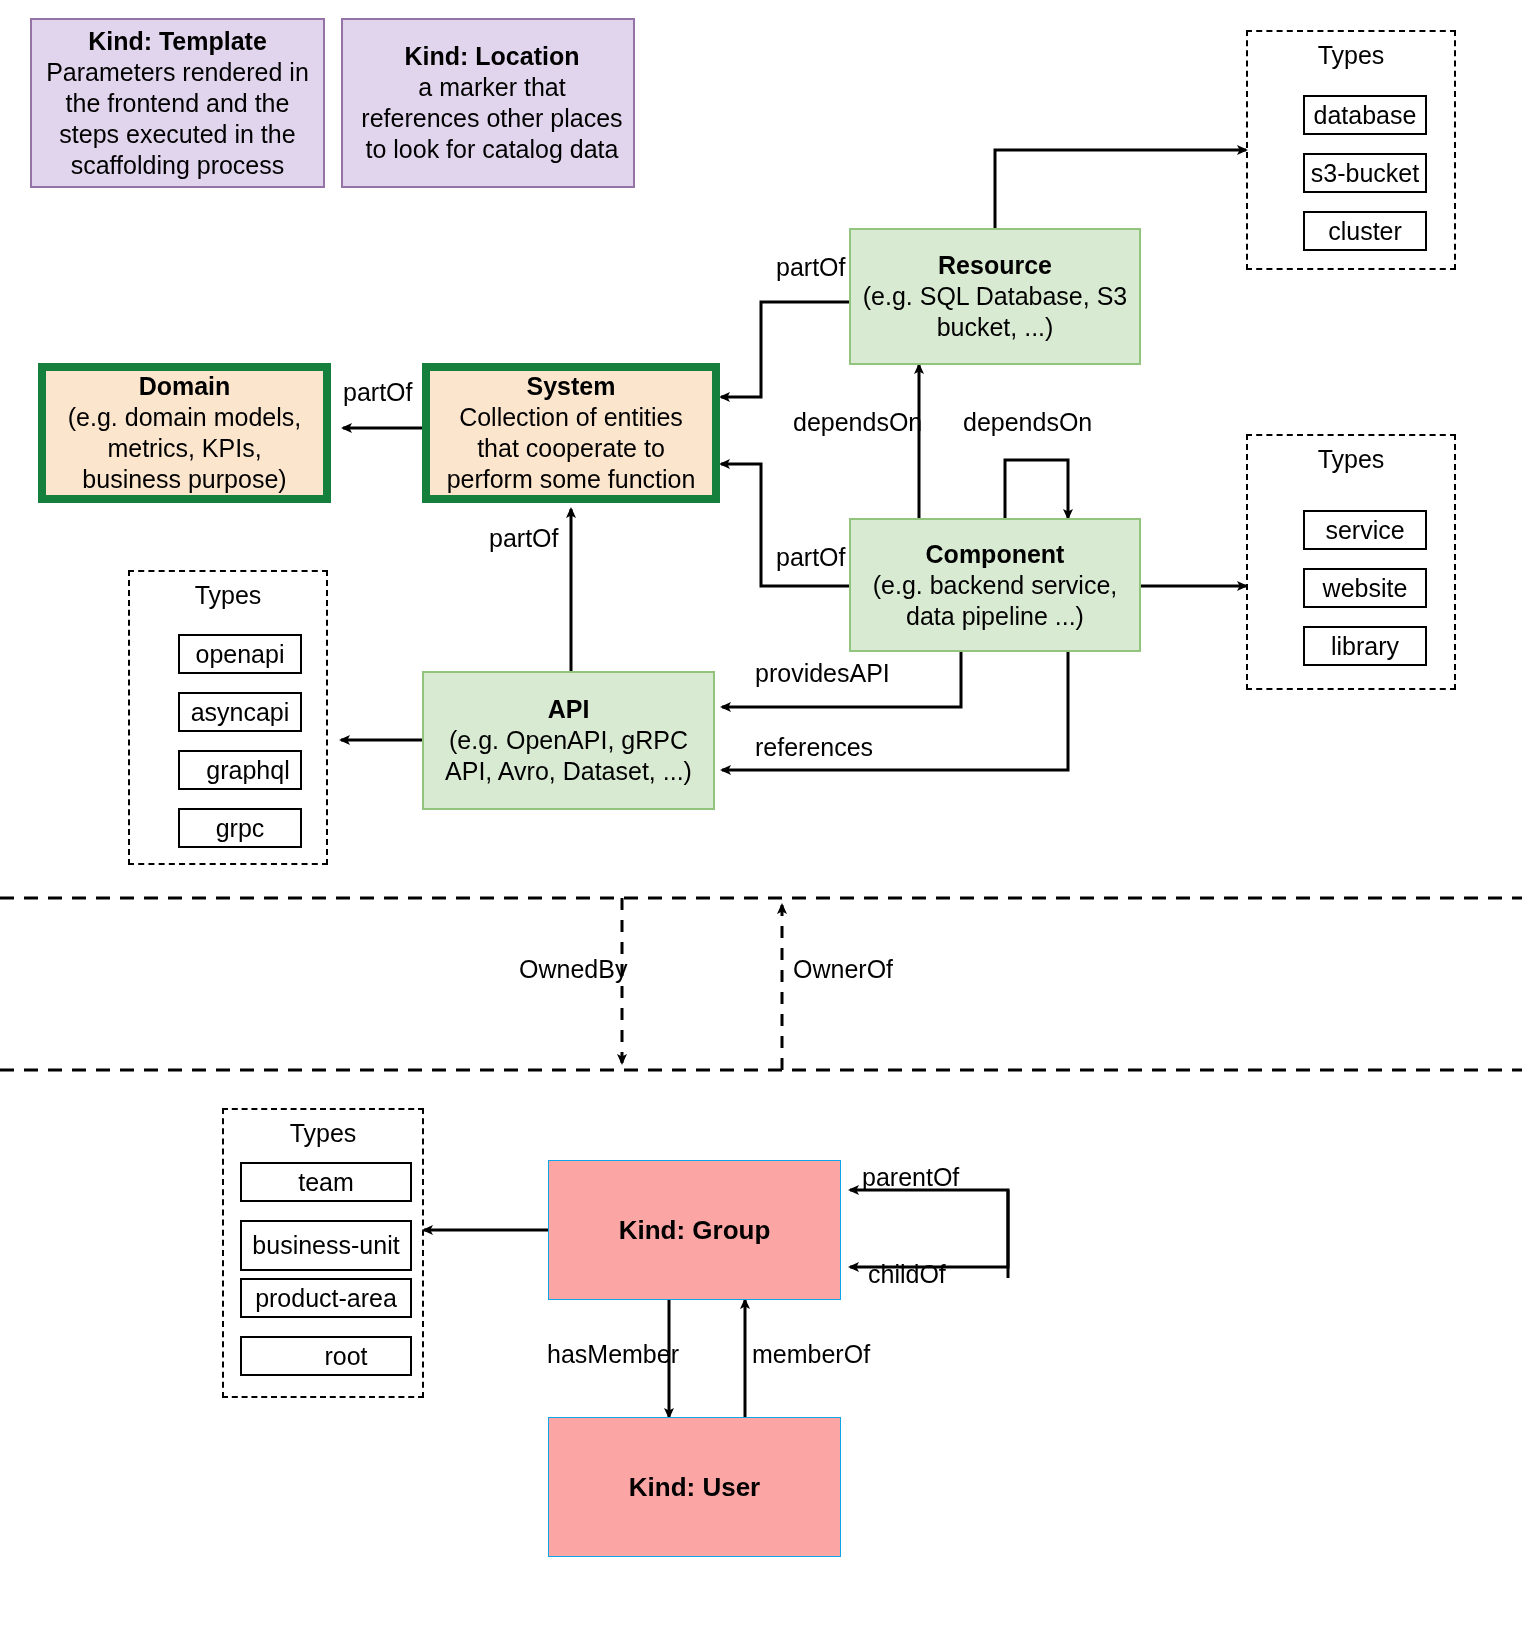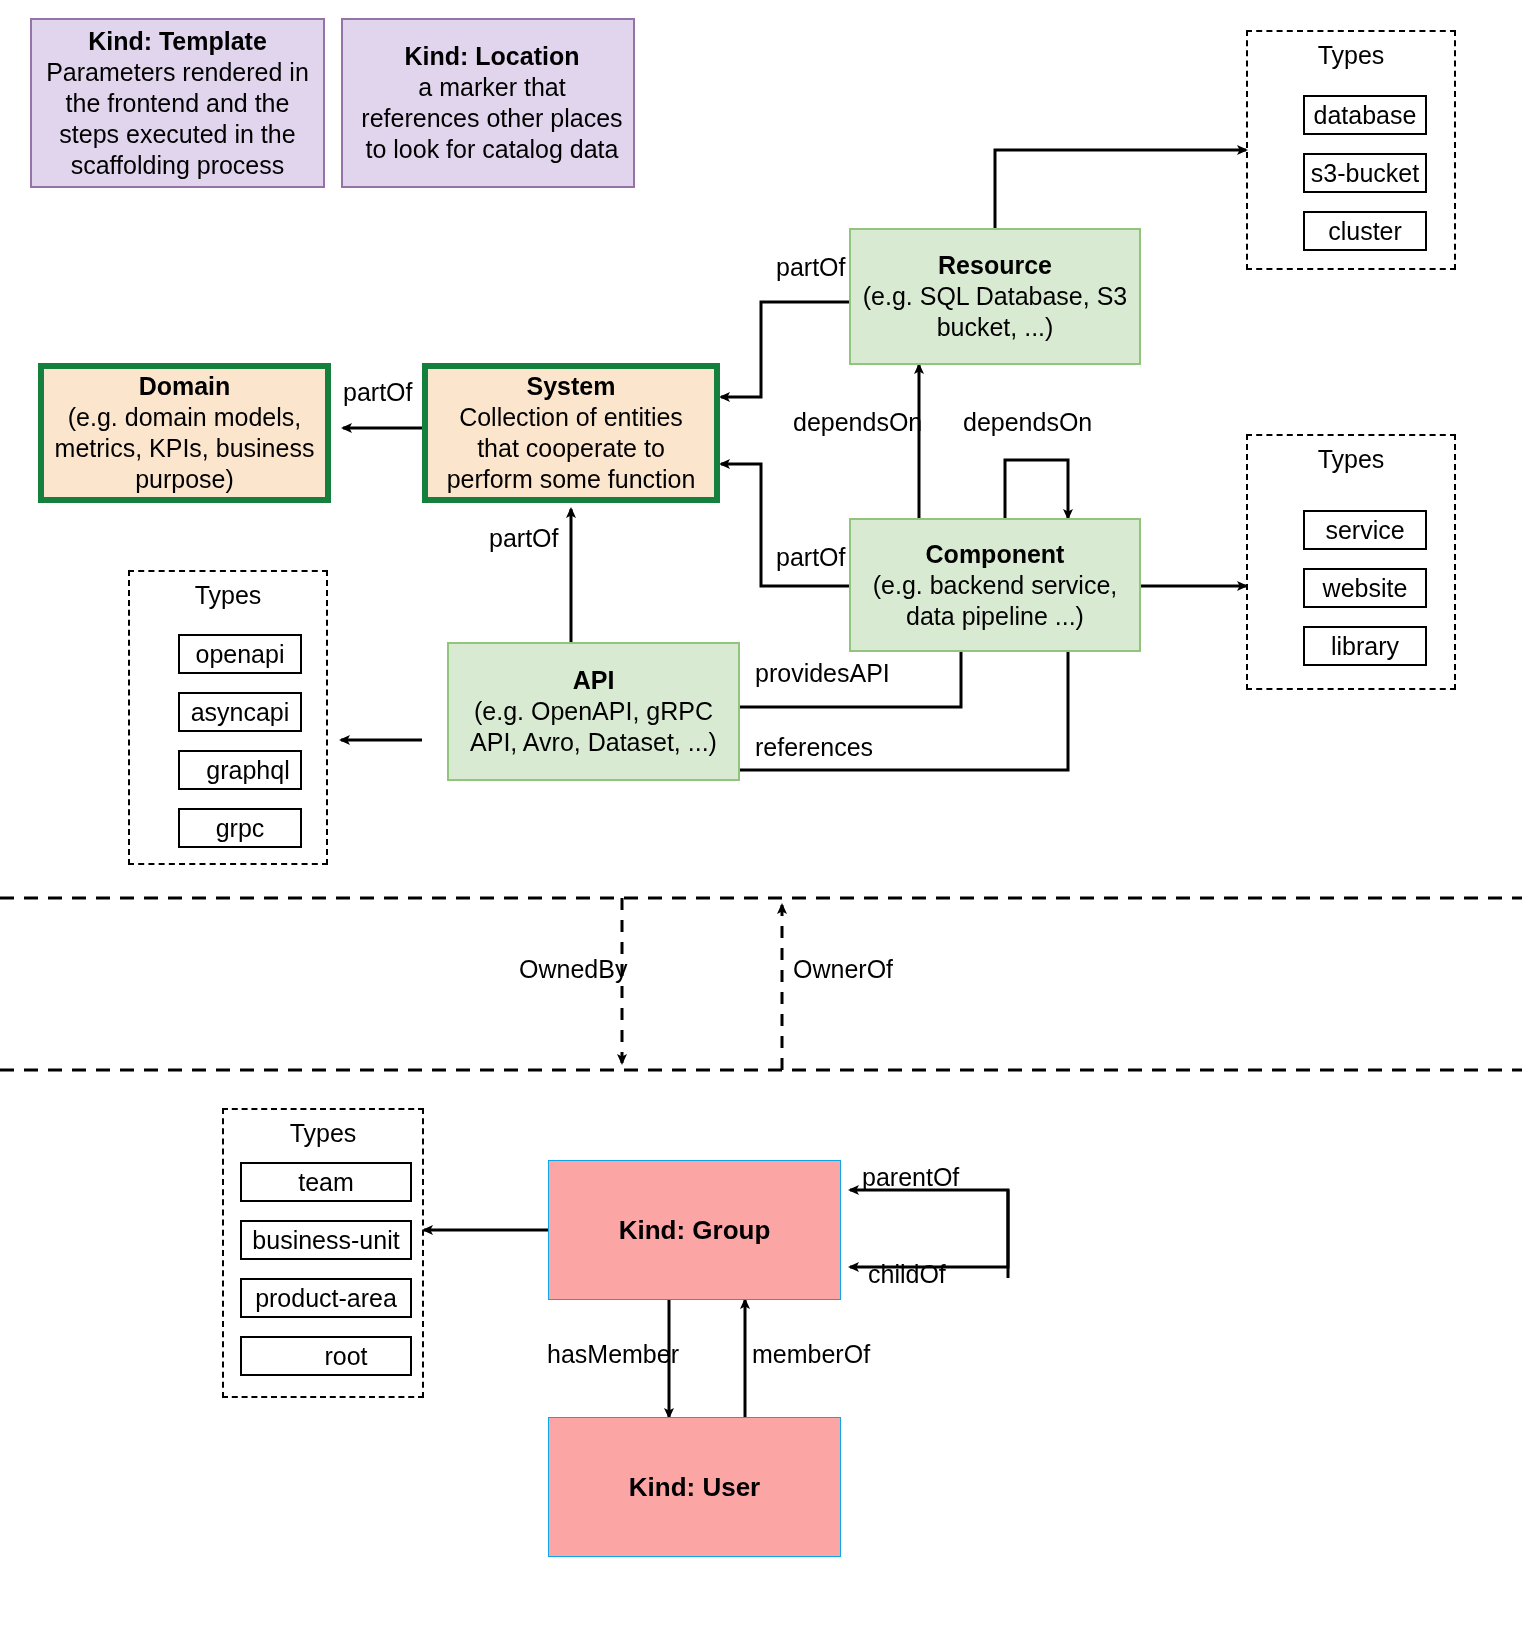--- a/index.html
+++ b/index.html
@@ -7,21 +7,21 @@
   #canvas{position:relative;width:1522px;height:1628px;background:#fff;overflow:hidden;}
   svg.layer{position:absolute;left:0;top:0;width:1522px;height:1628px;pointer-events:none;}
 
   .node{position:absolute;box-sizing:border-box;display:flex;align-items:center;justify-content:center;
         text-align:center;line-height:1.24;}
   .node .inner{padding:0 10px;width:100%;}
   .ttl{font-weight:bold;display:block;}
   .sub{display:block;}
 
   .purple{background:#e1d5ed;border:2px solid #9673a6;}
-  .orange{background:#fce5cd;border:6px solid #15803d;}
+  .orange{background:#fce5cd;border:8px solid #15803d;}
   .green {background:#d9ead3;border:2px solid #93c47d;}
   .blue  {background:#fca5a5;border:1px solid #0ea5e9;}
 
   .typesbox{position:absolute;box-sizing:border-box;border:2px dashed #000;background:transparent;}
   .typesbox .tlabel{text-align:center;font-size:25px;color:#000;margin-top:9px;}
   .chip{box-sizing:border-box;border:2px solid #000;background:#fff;text-align:center;
         font-size:25px;color:#000;display:flex;align-items:center;justify-content:center;}
 
   .elabel{position:absolute;font-size:25px;color:#000;white-space:nowrap;}
 </style>
@@ -117,21 +117,21 @@
     </div>
   </div>
 
   <div class="node green" style="left:849px;top:518px;width:292px;height:134px;font-size:25px;justify-content:center;">
     <div class="inner">
       <span class="ttl">Component</span>
       <span class="sub">(e.g. backend service, data pipeline ...)</span>
     </div>
   </div>
 
-  <div class="node green" style="left:422px;top:642px;width:293px;height:139px;font-size:25px;margin-left:25px;">
+  <div class="node green" style="left:422px;top:671px;width:293px;height:139px;font-size:25px;">
     <div class="inner">
       <span class="ttl">API</span>
       <span class="sub">(e.g. OpenAPI, gRPC API, Avro, Dataset, ...)</span>
     </div>
   </div>
 
   <div class="node blue" style="left:548px;top:1160px;width:293px;height:140px;font-size:26px;">
     <div class="inner">
       <span class="ttl">Kind: Group</span>
     </div>
@@ -161,21 +161,21 @@
     <div class="tlabel">Types</div>
     <div class="chip" style="position:absolute;left:48px;top:62px;width:124px;height:40px;">openapi</div>
     <div class="chip" style="position:absolute;left:48px;top:120px;width:124px;height:40px;">asyncapi</div>
     <div class="chip" style="position:absolute;left:48px;top:178px;width:124px;height:40px;padding-left:16px;">graphql</div>
     <div class="chip" style="position:absolute;left:48px;top:236px;width:124px;height:40px;">grpc</div>
   </div>
 
   <div class="typesbox" style="left:222px;top:1108px;width:202px;height:290px;">
     <div class="tlabel">Types</div>
     <div class="chip" style="position:absolute;left:16px;top:52px;width:172px;height:40px;">team</div>
-    <div class="chip" style="position:absolute;left:16px;top:110px;width:172px;height:40px;">business-unit</div>
+    <div class="chip" style="position:absolute;left:16px;top:110px;width:172px;height:51px;">business-unit</div>
     <div class="chip" style="position:absolute;left:16px;top:168px;width:172px;height:40px;">product-area</div>
     <div class="chip" style="position:absolute;left:16px;top:226px;width:172px;height:40px;padding-left:40px;">root</div>
   </div>
 
   <div class="elabel" style="left:343px;top:378px;">partOf</div>
   <div class="elabel" style="left:776px;top:253px;">partOf</div>
   <div class="elabel" style="left:776px;top:543px;">partOf</div>
   <div class="elabel" style="left:489px;top:524px;">partOf</div>
   <div class="elabel" style="left:793px;top:408px;">dependsOn</div>
   <div class="elabel" style="left:963px;top:408px;">dependsOn</div>

